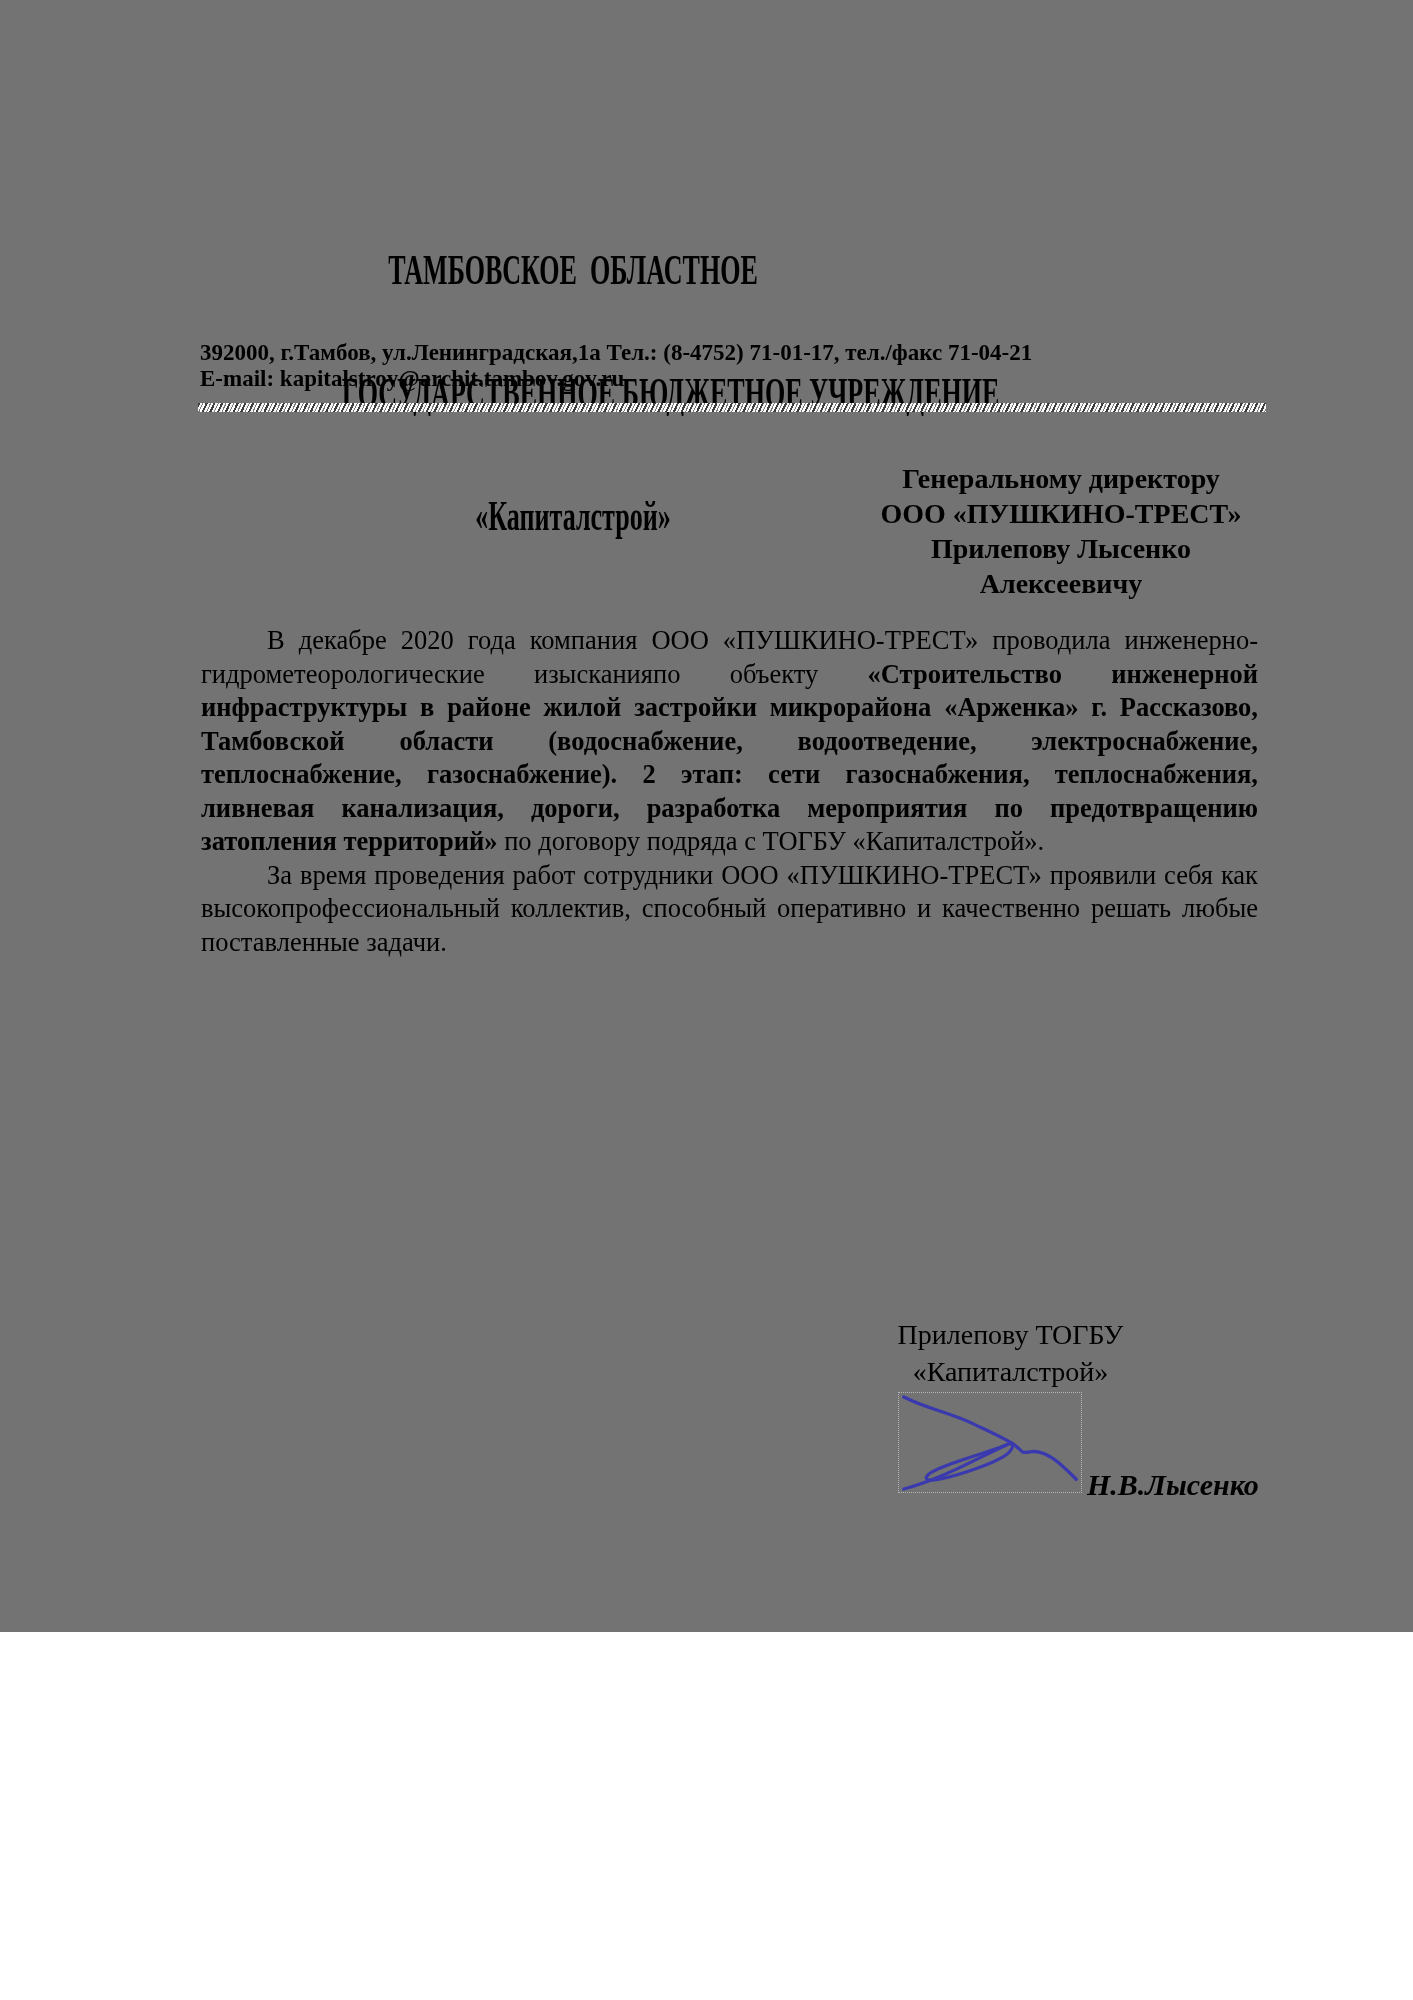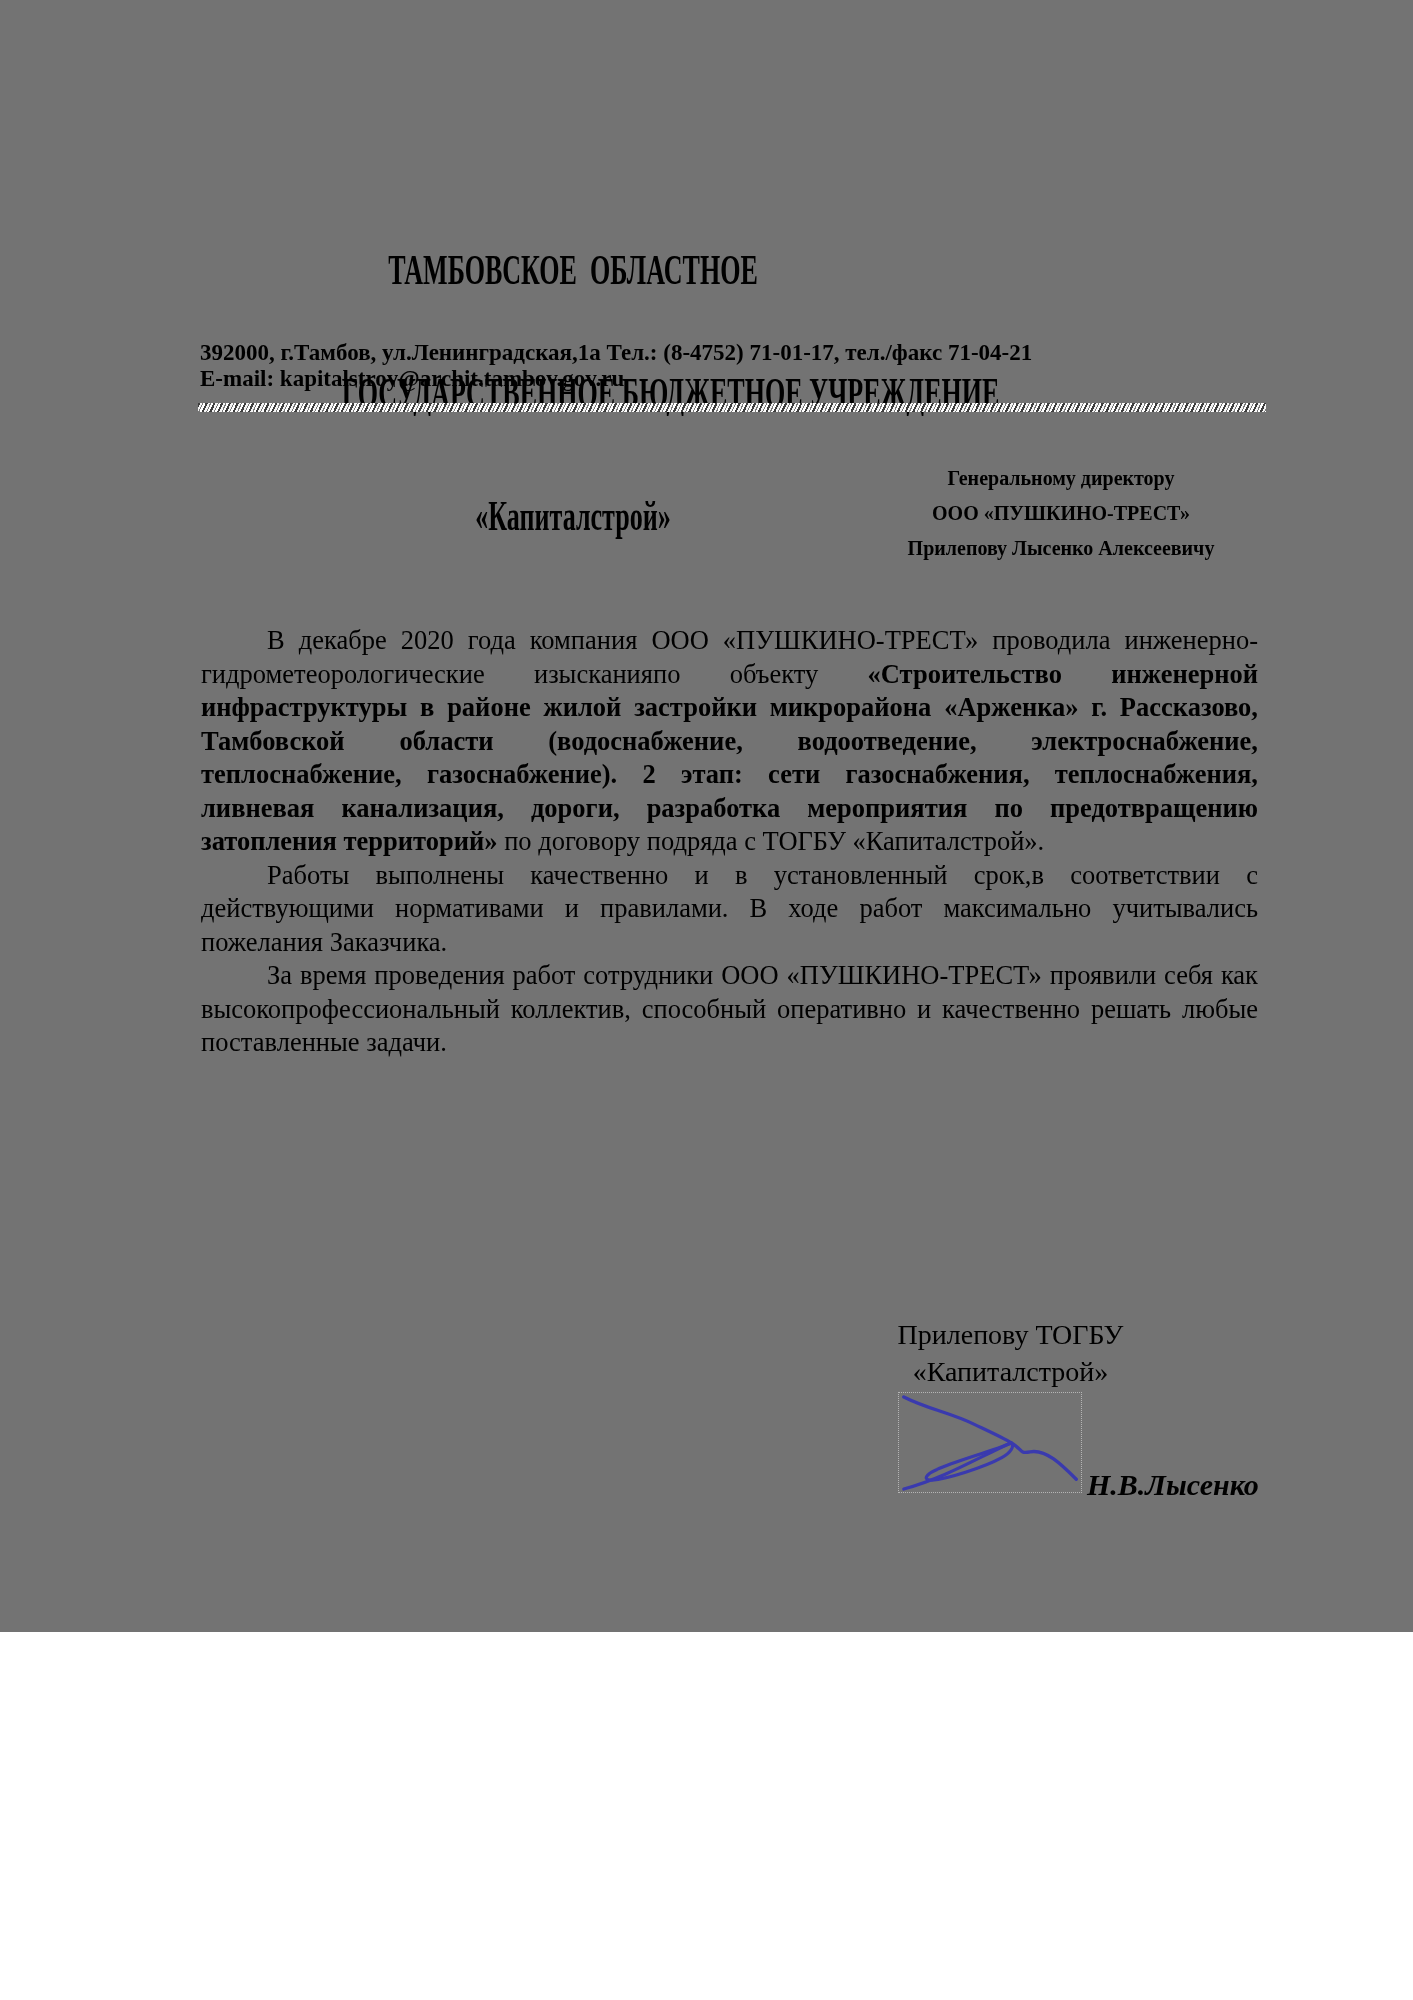--- a/index.html
+++ b/index.html
@@ -52,21 +52,21 @@
       #ffffff 5px, #ffffff 7px
     );
   }
   .recipient {
     position: absolute;
     left: 852px;
     top: 461px;
     width: 418px;
     text-align: center;
     font-weight: bold;
-    font-size: 20px;
+    font-size: 28px;
     line-height: 35px;
   }
   .body-text {
     position: absolute;
     left: 201px;
     top: 624px;
     width: 1057px;
     font-size: 26.5px;
     line-height: 33.5px;
     text-align: justify;
@@ -123,21 +123,20 @@
   <div class="separator"></div>
 
   <div class="recipient">
     <div>Генеральному директору</div>
     <div>ООО «ПУШКИНО-ТРЕСТ»</div>
     <div>Прилепову Лысенко Алексеевичу</div>
   </div>
 
   <div class="body-text">
     <p><span>В декабре 2020 года компания ООО «ПУШКИНО-ТРЕСТ» проводила инженерно-гидрометеорологические изысканияпо объекту </span><b>«Строительство инженерной инфраструктуры в районе жилой застройки микрорайона «Арженка» г. Рассказово, Тамбовской области (водоснабжение, водоотведение, электроснабжение, теплоснабжение, газоснабжение). 2 этап: сети газоснабжения, теплоснабжения, ливневая канализация, дороги, разработка мероприятия по предотвращению затопления территорий»</b><span> по договору подряда с ТОГБУ «Капиталстрой».</span></p>
-    <p>Работы выполнены качественно и в установленный срок,в соответствии с действующими нормативами и правилами. В ходе работ максимально учитывались пожелания Заказчика.</p>
     <p>За время проведения работ сотрудники ООО «ПУШКИНО-ТРЕСТ» проявили себя как высокопрофессиональный коллектив, способный оперативно и качественно решать любые поставленные задачи.</p>
   </div>
 
   <div class="sign-title">
     <div>Прилепову ТОГБУ</div>
     <div>«Капиталстрой»</div>
   </div>
 
   <div class="sign-box">
     <svg viewBox="0 0 184 101" xmlns="http://www.w3.org/2000/svg">

